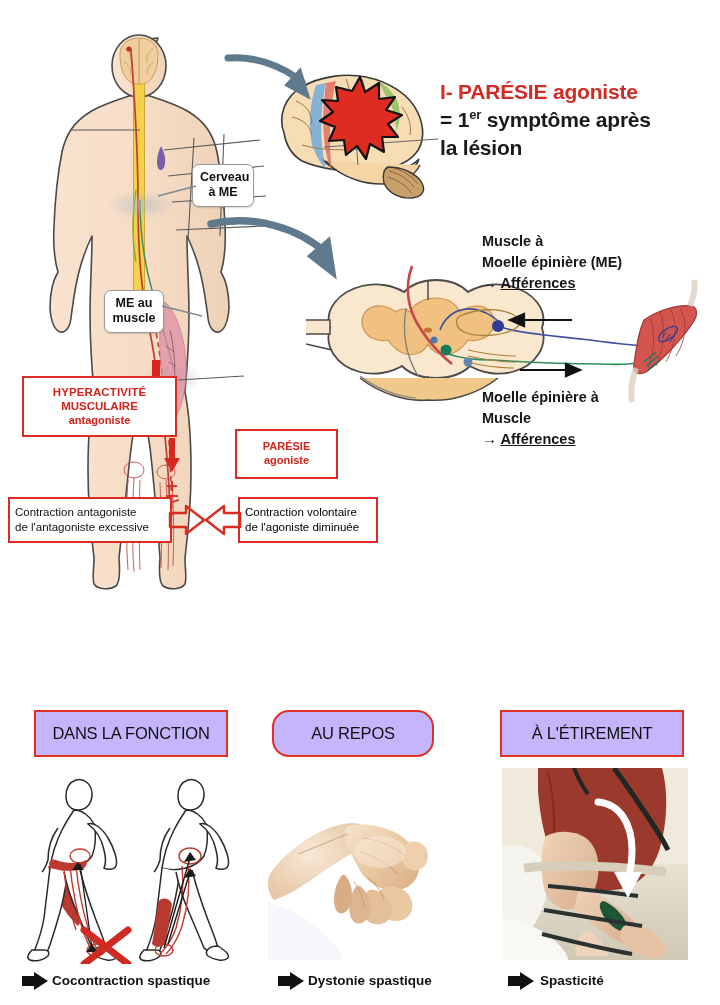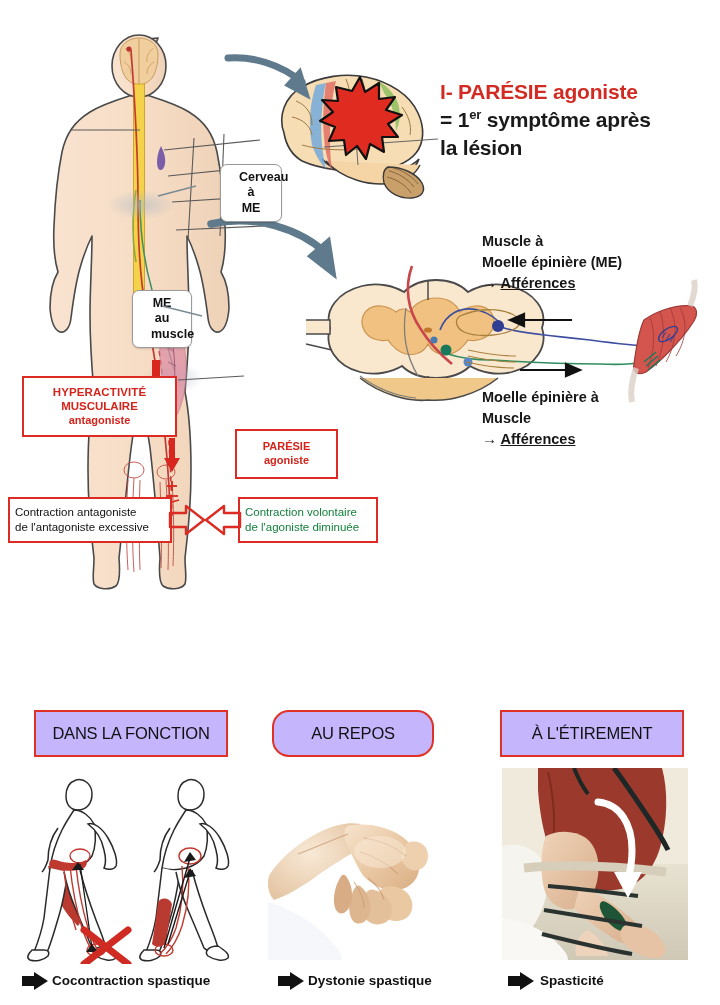--- a/index.html
+++ b/index.html
@@ -36,23 +36,22 @@
   .sidelabel .u { text-decoration:underline; }
   .sidelabel .arrowglyph { font-size:15px; }
 
   
   .callout {
     background:#ffffff;
     border:1.4px solid #9a9a9a;
     border-radius:7px;
     font-size:12.5px; font-weight:bold; line-height:1.22;
     color:#111; text-align:center;
-    padding:5px 18px;
+    padding:5px 7px;
     box-shadow:0 1px 2px rgba(0,0,0,0.16);
-    margin-left:28px;
   }
   #callout-cerveau { left:192px; top:164px; width:62px; }
   #callout-me      { left:104px; top:290px; width:60px; }
 
   
   .redbox {
     background:#ffffff;
     border:2.6px solid #DC2B22;
     text-align:center;
   }
@@ -70,21 +69,21 @@
   }
   #box-paresie .l1 { font-size:11px; font-weight:bold; }
   #box-paresie .l2 { font-size:11px; font-weight:bold; }
 
   #box-involontaire {
     left:8px; top:497px; width:164px; padding:6px 5px;
     color:#111; line-height:1.3; text-align:left;
   }
   #box-volontaire {
     left:238px; top:497px; width:140px; padding:6px 5px;
-    color:#15803d; line-height:1.3; text-align:left;
+    color:#000000; line-height:1.3; text-align:left;
   }
   #box-involontaire div, #box-volontaire div { font-size:11.5px; }
 
   
   .conn { position:absolute; }
 
   
   #title-2 {
     left:10px; top:632px; width:700px;
     text-align:center;

